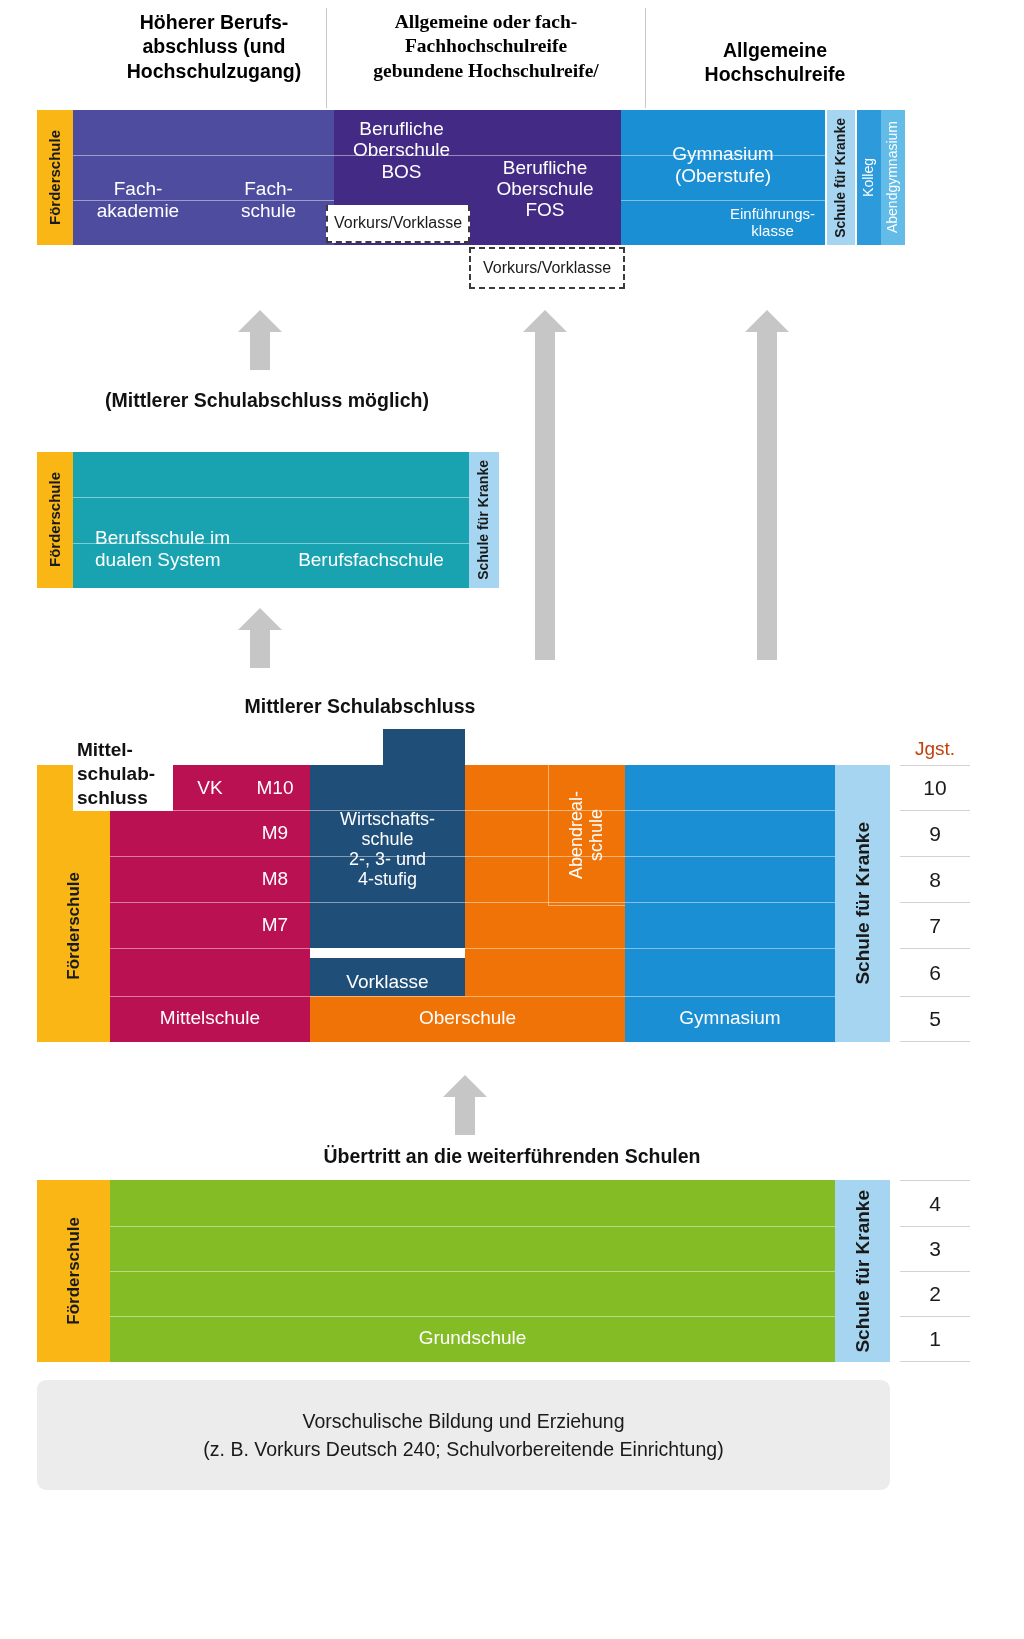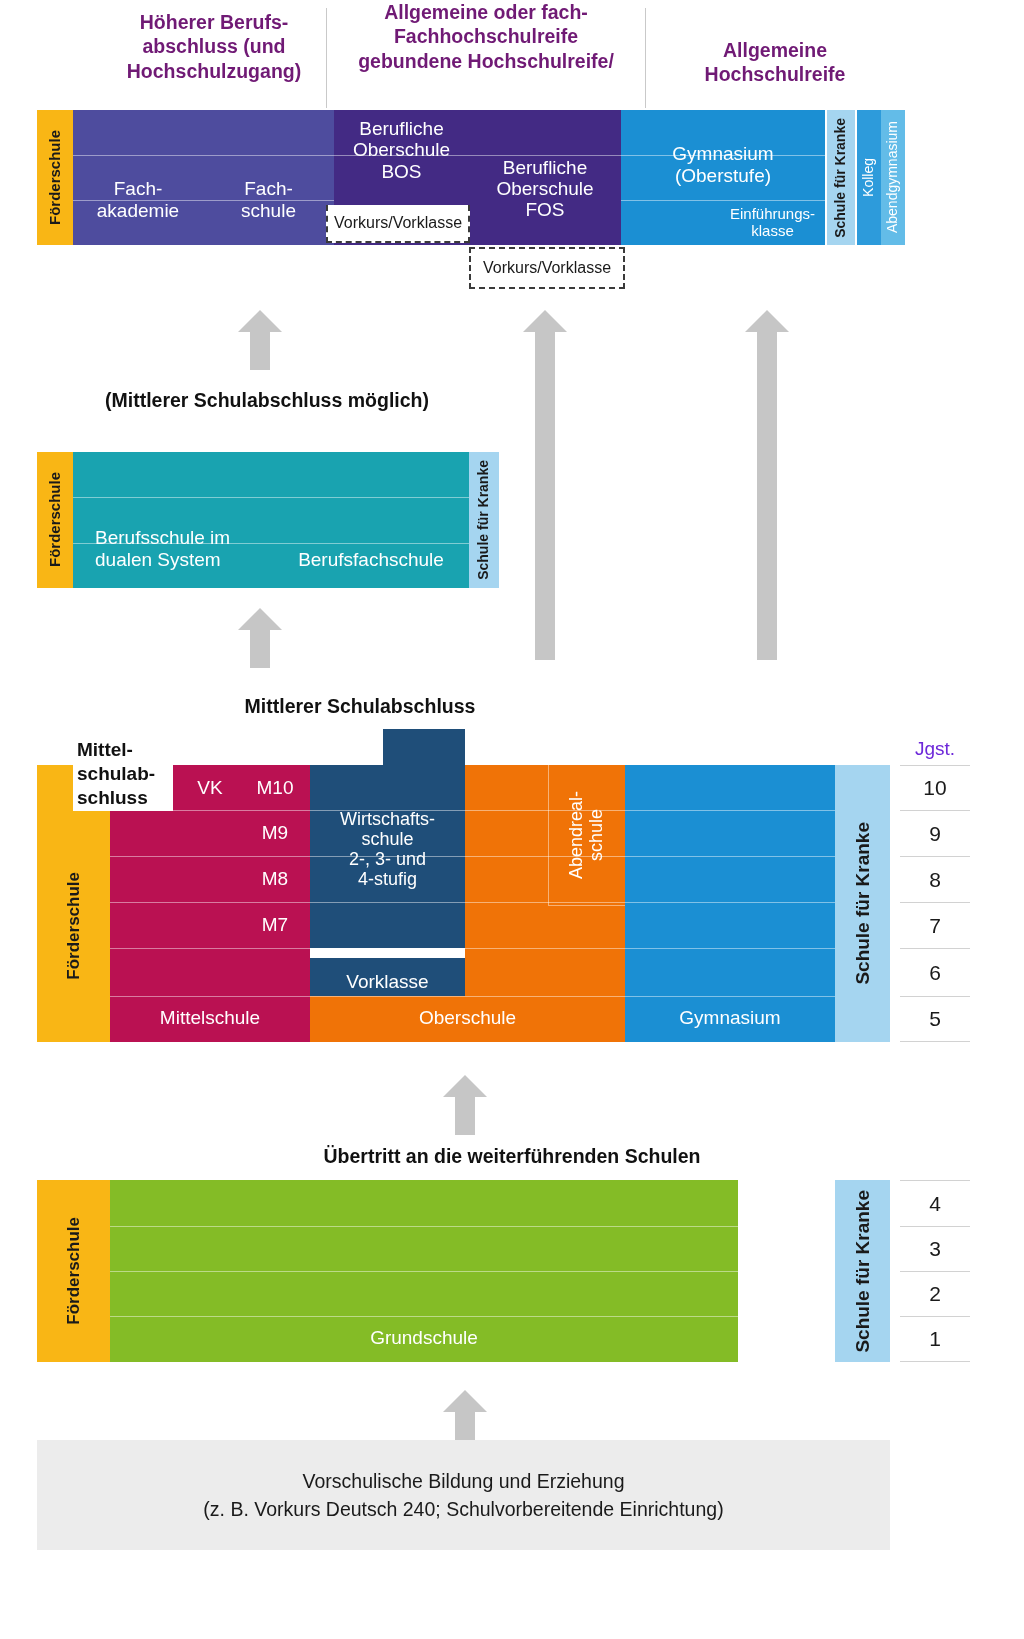--- a/index.html
+++ b/index.html
@@ -13,21 +13,21 @@
     position:absolute;
     display:flex; align-items:center; justify-content:center;
     text-align:center; color:#ffffff; line-height:1.12;
     font-size:19px;
   }
   .vert {
     writing-mode:vertical-rl; transform:rotate(180deg);
   }
   .hdr {
     position:absolute; font-weight:bold; font-size:19.5px;
-    line-height:1.25; color:#701a75; text-align:center;
+    line-height:1.25; color:#000000; text-align:center;
   }
   .sectitle {
     position:absolute; font-weight:bold; font-size:19.5px;
     line-height:1.3; color:#111; text-align:center; width:100%;
   }
   .dashbox {
     position:absolute; background:#ffffff; border:2px dashed #3a3a3a;
     color:#1a1a1a; font-size:16px; display:flex; align-items:center;
     justify-content:center; text-align:center;
   }
@@ -40,40 +40,40 @@
   }
   .divline { position:absolute; background:rgba(255,255,255,0.45); }
   .hdrsep { position:absolute; width:1px; background:#c9c9c9; }
   .arrow { position:absolute; }
   .gradecell {
     position:absolute; display:flex; align-items:center;
     justify-content:center; font-size:21px; color:#1a1a1a;
     border-top:1px solid #d2d2d2;
   }
   .gradehdr {
-    position:absolute; font-size:19px; color:#6d28d9;
+    position:absolute; font-size:19px; color:#c2410c;
     display:flex; align-items:center; justify-content:center;
   }
   .label-blk { position:absolute; font-weight:bold; font-size:19px;
     line-height:1.25; color:#111; background:#fff; text-align:left; }
   .pre {
     position:absolute; background:#ececec; display:flex;
     flex-direction:column; align-items:center; justify-content:center;
     font-size:19.5px; color:#1a1a1a; line-height:1.45;
   }
 </style>
 </head>
 <body>
 
 <div class="hdr" style="left:104px; top:10px; width:220px;">
   <div>Höherer Berufs-</div>
   <div>abschluss (und</div>
   <div>Hochschulzugang)</div>
 </div>
-<div class="hdr" style="left:330px; top:0; width:312px;">
+<div class="hdr" style="left:330px; top:10px; width:312px;font-family:Liberation Serif, serif;">
   <div>Allgemeine oder fach-</div>
   <div>Fachhochschulreife</div>
   <div>gebundene Hochschulreife/</div>
 </div>
 <div class="hdr" style="left:650px; top:38px; width:250px;">
   <div>Allgemeine</div>
   <div>Hochschulreife</div>
 </div>
 <div class="hdrsep" style="left:326px; top:8px; height:100px;"></div>
 <div class="hdrsep" style="left:645px; top:8px; height:100px;"></div>
@@ -284,21 +284,21 @@
   <polygon points="22,0 44,22 32,22 32,60 12,60 12,22 0,22" fill="#C6C6C6"></polygon>
 </svg>
 
 <div class="sectitle" style="left:0; top:1144px;">
   <div>Übertritt an die weiterführenden Schulen</div>
 </div>
 
 <div class="cell" style="left:37px; top:1180px; width:73px; height:182px; background:#F9B615;">
   <span class="vert" style="font-size:17px; color:#1a1a1a; font-weight:600;">Förderschule</span>
 </div>
-<div class="cell" style="left:110px; top:1180px; width:628px; height:182px; background:#84BC26; align-items:flex-end; padding-bottom:14px;">
+<div class="cell" style="left:110px; top:1180px; width:725px; height:182px; background:#84BC26; align-items:flex-end; padding-bottom:14px;">
   <span>Grundschule</span>
 </div>
 <div class="divline" style="left:110px; top:1226px; width:725px; height:1px;"></div>
 <div class="divline" style="left:110px; top:1271px; width:725px; height:1px;"></div>
 <div class="divline" style="left:110px; top:1316px; width:725px; height:1px;"></div>
 <div class="cell" style="left:835px; top:1180px; width:55px; height:182px; background:#A5D5F0;">
   <span class="vert" style="font-size:19px; color:#1a1a1a; font-weight:600;">Schule für Kranke</span>
 </div>
 
 <div class="gradecell" style="left:900px; top:1180px; width:70px; height:46px;">
@@ -311,16 +311,16 @@
   <span>2</span>
   </div>
 <div class="gradecell" style="left:900px; top:1316px; width:70px; height:46px; border-bottom:1px solid #d2d2d2;">
   <span>1</span>
   </div>
 
 <svg class="arrow" style="left:443px; top:1390px;" width="44" height="70" viewBox="0 0 44 70">
   <polygon points="22,0 44,22 32,22 32,70 12,70 12,22 0,22" fill="#C6C6C6"></polygon>
 </svg>
 
-<div class="pre" style="left:37px; top:1440px; width:853px; height:110px;">
+<div class="pre" style="left:37px; top:1380px; width:853px; height:110px;border-radius:9px;">
   <div>Vorschulische Bildung und Erziehung</div>
   <div>(z. B. Vorkurs Deutsch 240; Schulvorbereitende Einrichtung)</div>
 </div>
 
 </body></html>

